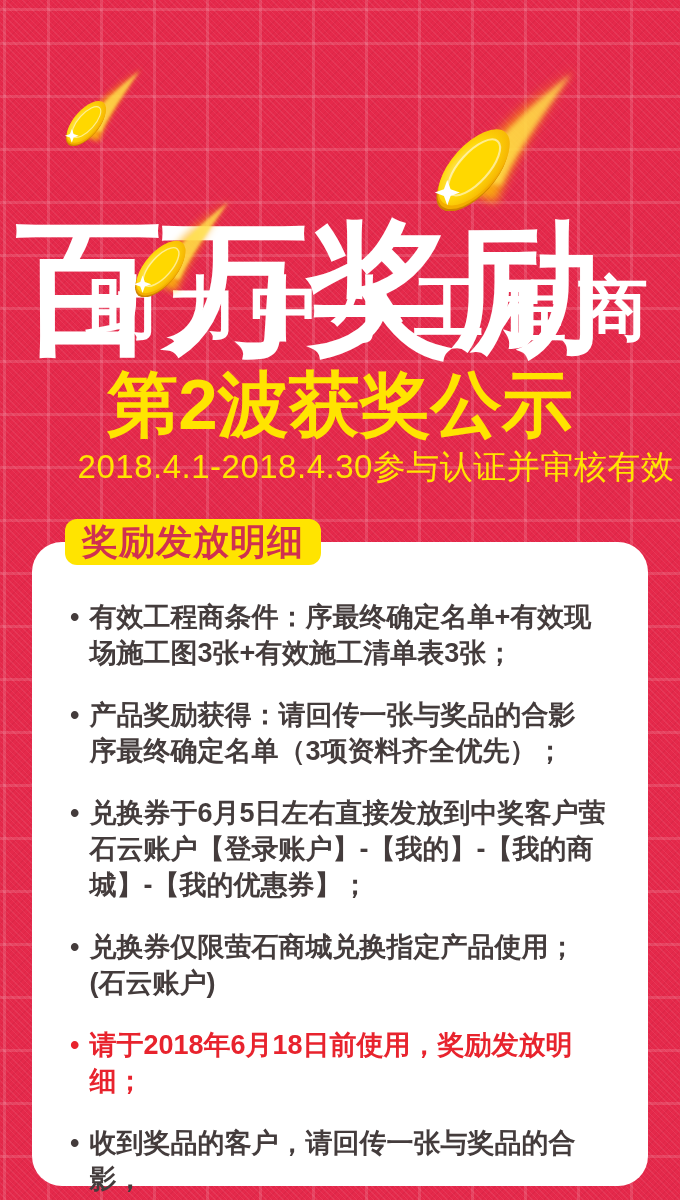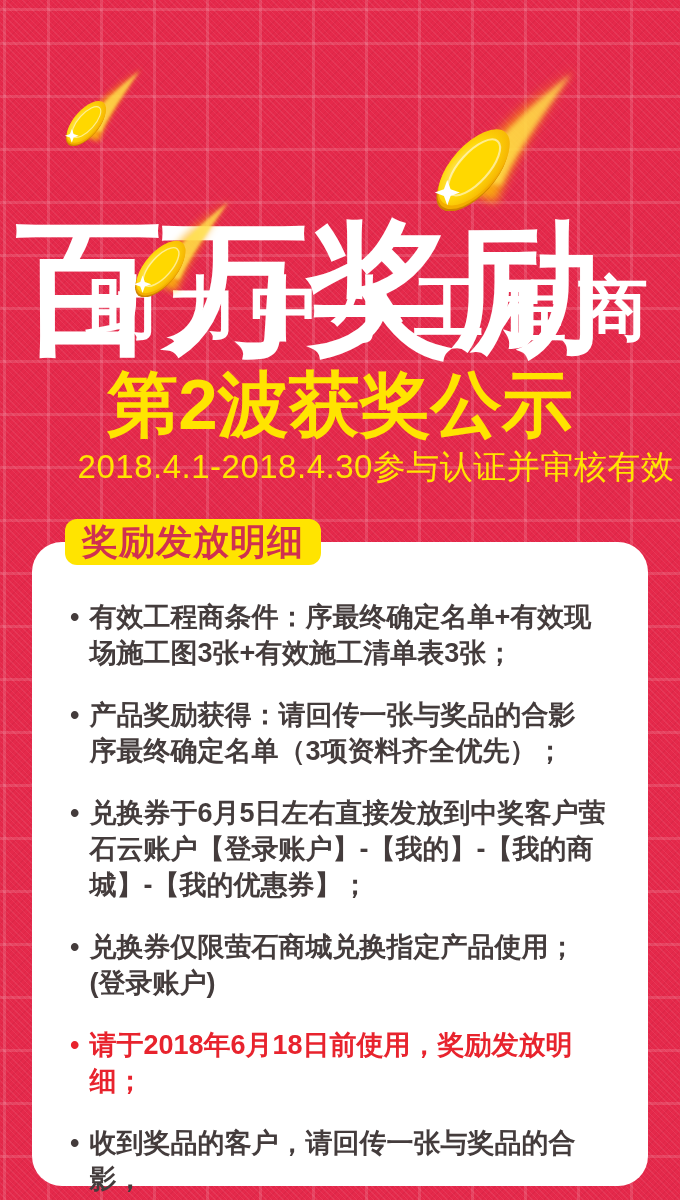--- a/index.html
+++ b/index.html
@@ -197,21 +197,21 @@
       </li>
       <li>
         <span class="dot">•</span>
         <span class="btext">兑换券于6月5日左右直接发放到中奖客户萤
 石云账户【登录账户】-【我的】-【我的商
 城】-【我的优惠券】；</span>
       </li>
       <li>
         <span class="dot">•</span>
         <span class="btext">兑换券仅限萤石商城兑换指定产品使用；
-(登录账户)</span>
+(石云账户)</span>
       </li>
       <li class="emphasis">
         <span class="dot">•</span>
         <span class="btext">请于2018年6月18日前使用，奖励发放明细；</span>
       </li>
       <li>
         <span class="dot">•</span>
         <span class="btext">收到奖品的客户，请回传一张与奖品的合影，
 便于我们更好为您服务( fangli@hikvision.com )</span>
       </li>

